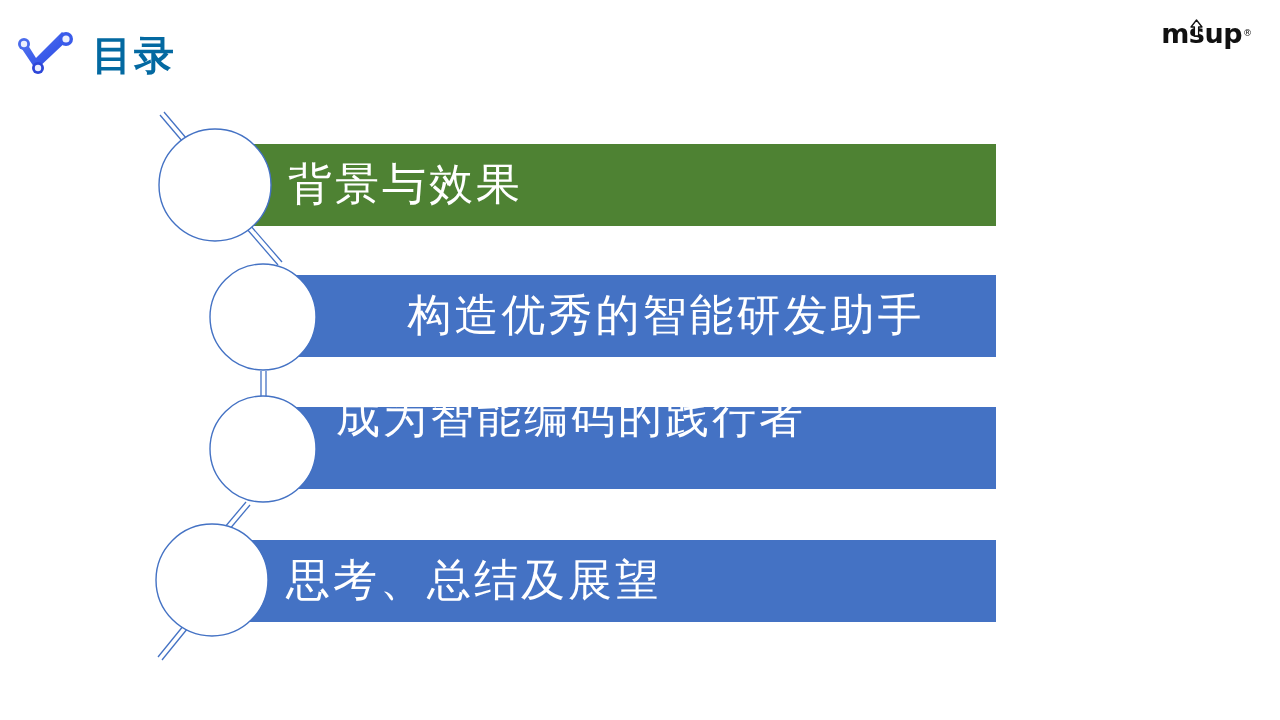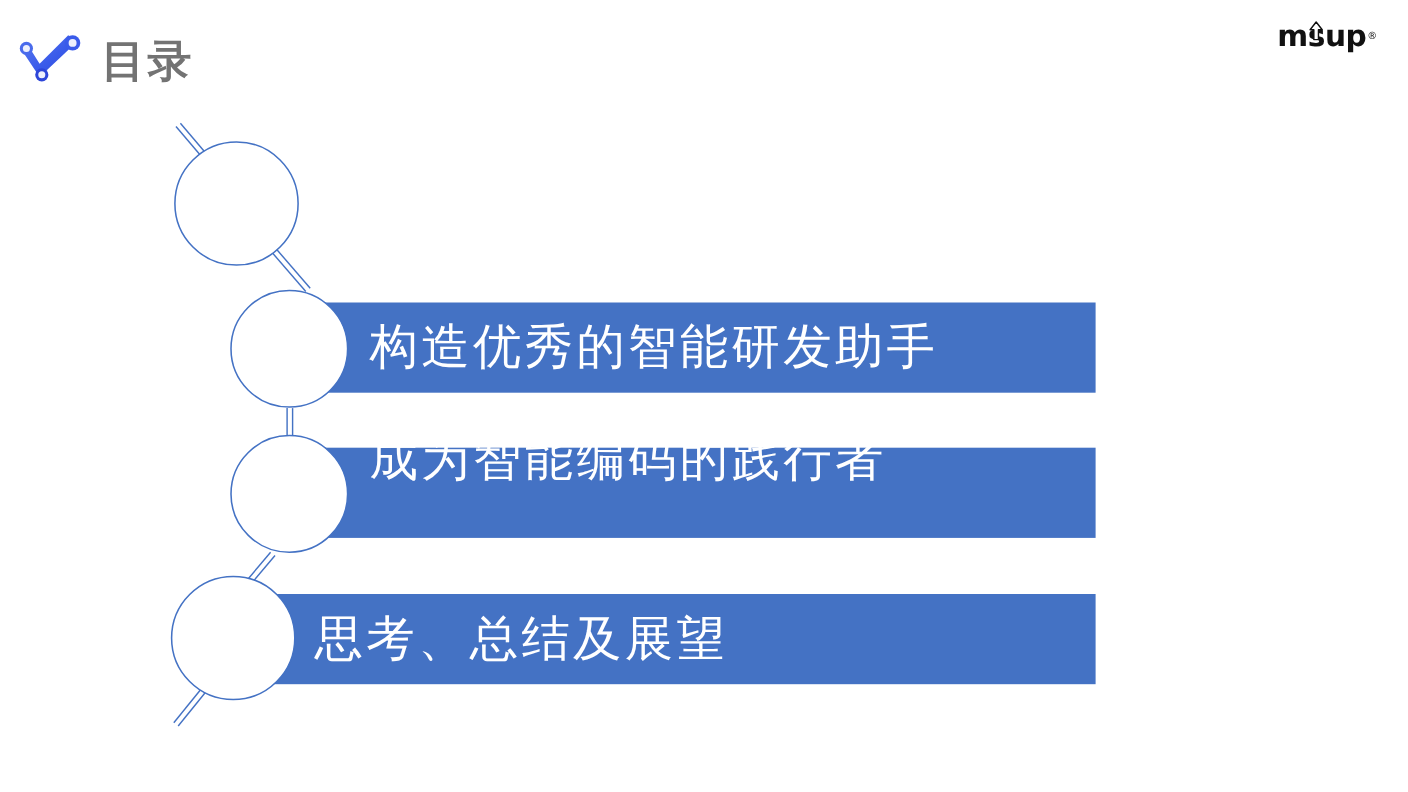--- a/index.html
+++ b/index.html
@@ -34,21 +34,21 @@
     height: 52px;
   }
   .slide-title {
     position: absolute;
     left: 92px;
     top: 31px;
     font-family: "Liberation Serif", "DejaVu Serif", serif;
     font-weight: bold;
     font-size: 40px;
     line-height: 50px;
-    color: #737373;
+    color: #0369a1;
     letter-spacing: 2px;
     white-space: nowrap;
   }
   .brand-logo {
     position: absolute;
     right: 28px;
     top: 16px;
     height: 34px;
     display: flex;
     align-items: center;
@@ -190,22 +190,25 @@
         <svg width="13" height="18" viewBox="0 0 13 18">
           <path d="M6.5 1 L12 8 L8.6 8 L8.6 17 L4.4 17 L4.4 8 L1 8 Z" fill="#ffffff" stroke="#111111" stroke-width="1.3" stroke-linejoin="round"></path>
         </svg>
       </span>
       <span class="brand-logo-reg">®</span>
     </div>
   </div>
 
   <div class="agenda">
 
-
-    <div class="bar bar-2" style="background: rgb(68, 114, 196);">
+    <div class="bar bar-1" style="background: rgb(78, 130, 51);">
+      <span class="bar-label">背景与效果</span>
+    </div>
+
+    <div class="bar bar-2" style="background: rgb(68, 114, 196); justify-content: center;">
       <span class="bar-label">构造优秀的智能研发助手</span>
     </div>
 
     <div class="bar bar-4" style="background: rgb(68, 114, 196);">
       <span class="bar-label">思考、总结及展望</span>
     </div>
 
     <div class="bar bar-3" style="background: rgb(68, 114, 196);">
       <span class="bar-label">成为智能编码的践行者</span>
     </div>

